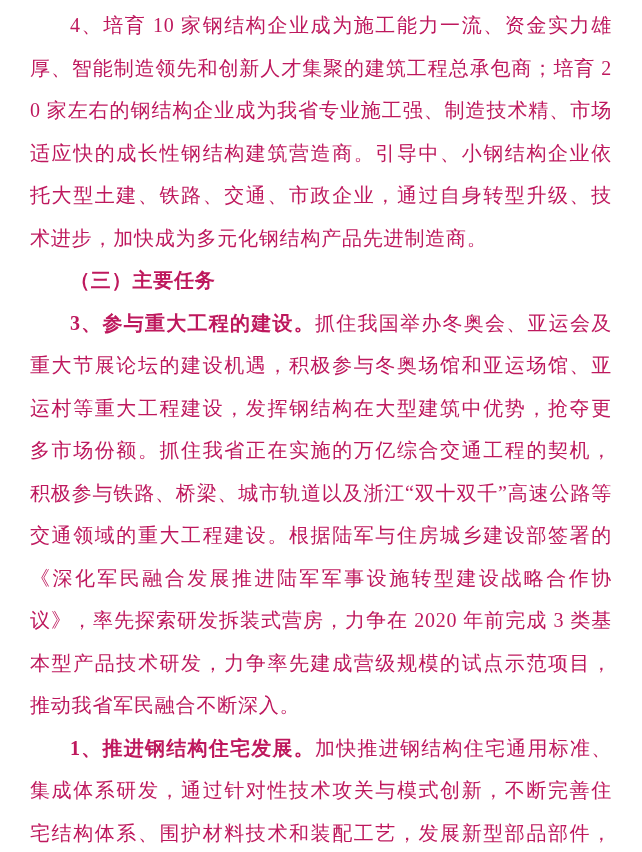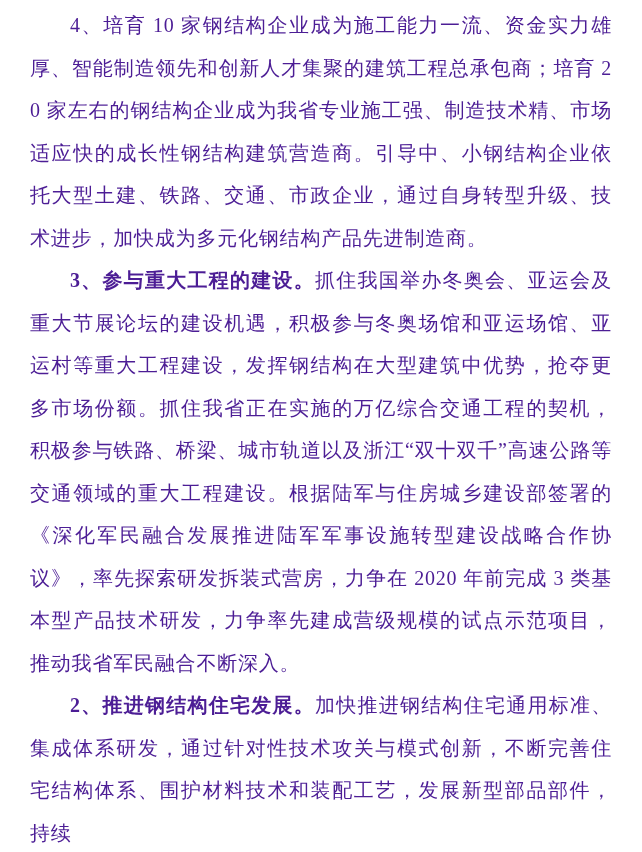--- a/index.html
+++ b/index.html
@@ -15,21 +15,21 @@
     box-sizing: border-box;
     padding: 4px 30px 0 30px;
     overflow: hidden;
     font-family: "Liberation Serif", "DejaVu Serif", serif;
   }
   .para {
     margin: 0;
     padding: 0;
     font-size: 20px;
     line-height: 42.5px;
-    color: #4c1d95;
+    color: #be185d;
     text-align: justify;
     text-justify: inter-character;
     text-indent: 2em;
     letter-spacing: 0.8px;
     word-break: break-all;
     overflow-wrap: anywhere;
   }
   .run {
     font-weight: normal;
   }
@@ -39,22 +39,25 @@
 </style>
 </head>
 <body>
 
 <div class="page">
 
   <p class="para">
     <span class="run">4、培育 10 家钢结构企业成为施工能力一流、资金实力雄厚、智能制造领先和创新人才集聚的建筑工程总承包商；培育 20 家左右的钢结构企业成为我省专业施工强、制造技术精、市场适应快的成长性钢结构建筑营造商。引导中、小钢结构企业依托大型土建、铁路、交通、市政企业，通过自身转型升级、技术进步，加快成为多元化钢结构产品先进制造商。</span>
   </p>
 
+  <p class="para">
+    <span class="run run-bold">（三）主要任务</span>
+  </p>
 
   <p class="para">
     <span class="run run-bold">3、参与重大工程的建设。</span><span class="run">抓住我国举办冬奥会、亚运会及重大节展论坛的建设机遇，积极参与冬奥场馆和亚运场馆、亚运村等重大工程建设，发挥钢结构在大型建筑中优势，抢夺更多市场份额。抓住我省正在实施的万亿综合交通工程的契机，积极参与铁路、桥梁、城市轨道以及浙江“双十双千”高速公路等交通领域的重大工程建设。根据陆军与住房城乡建设部签署的《深化军民融合发展推进陆军军事设施转型建设战略合作协议》，率先探索研发拆装式营房，力争在 2020 年前完成 3 类基本型产品技术研发，力争率先建成营级规模的试点示范项目，推动我省军民融合不断深入。</span>
   </p>
 
   <p class="para">
-    <span class="run run-bold">2、推进钢结构住宅发展。</span><span class="run">加快推进钢结构住宅通用标准、集成体系研发，通过针对性技术攻关与模式创新，不断完善住宅结构体系、围护材料技术和装配工艺，发展新型部品部件，持续</span>
+    <span class="run run-bold">1、推进钢结构住宅发展。</span><span class="run">加快推进钢结构住宅通用标准、集成体系研发，通过针对性技术攻关与模式创新，不断完善住宅结构体系、围护材料技术和装配工艺，发展新型部品部件，持续</span>
   </p>
 
 </div>
 
 </body></html>

